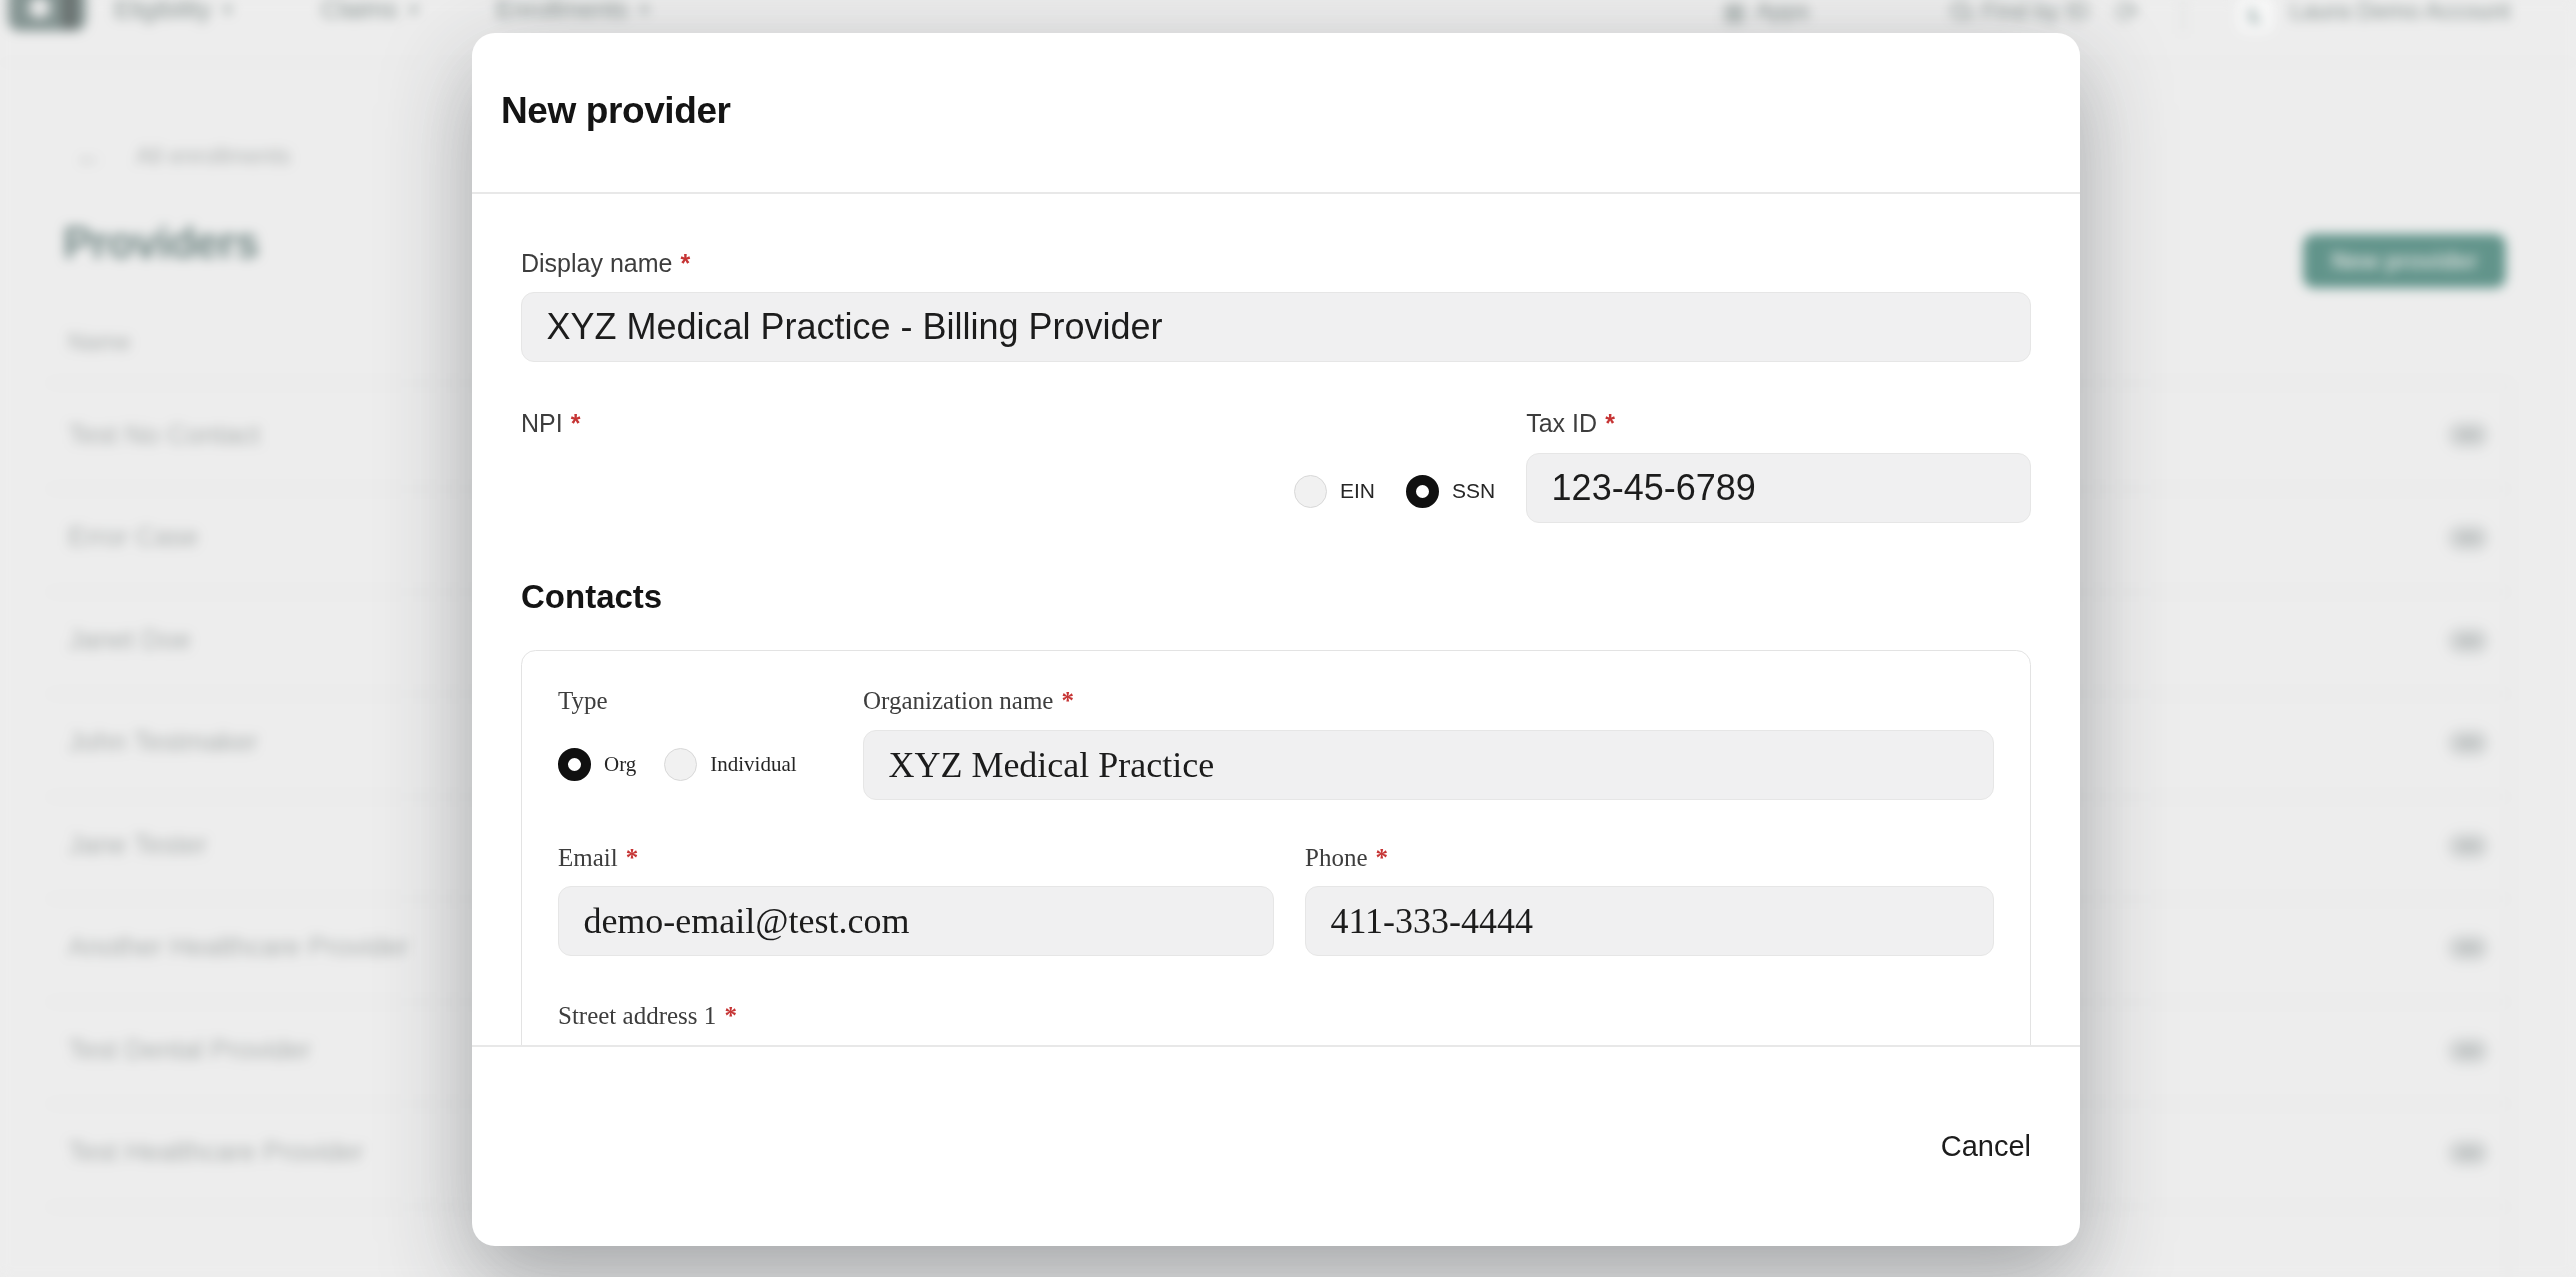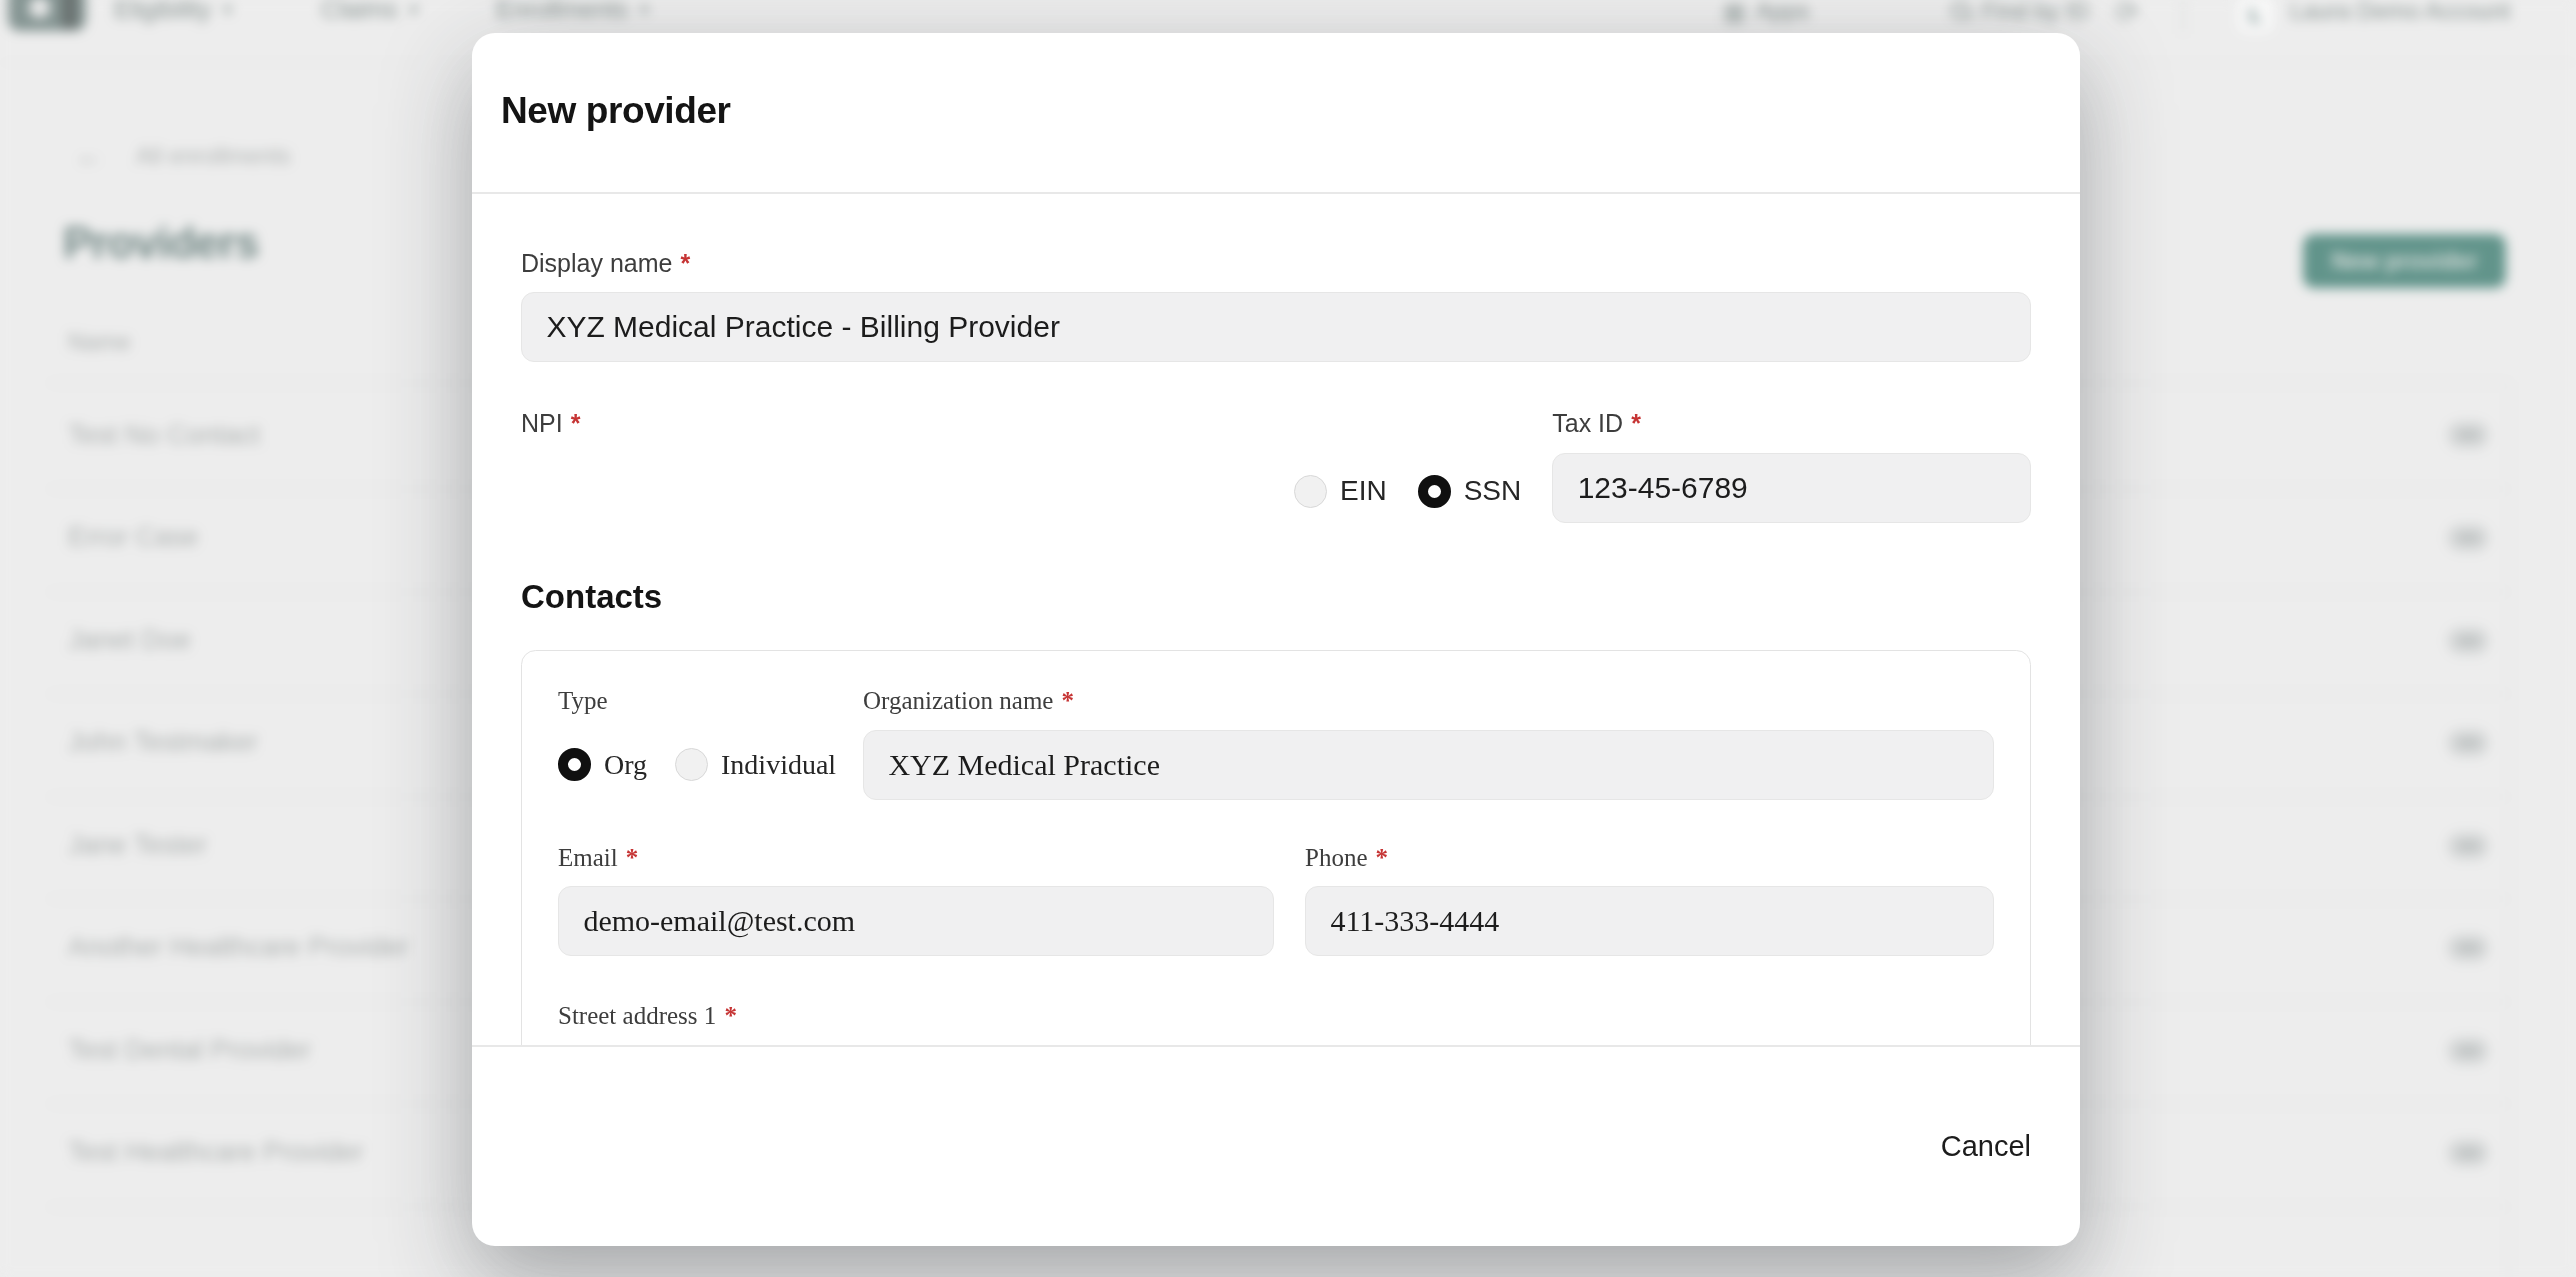--- a/index.html
+++ b/index.html
@@ -59,32 +59,32 @@
     background:#ffffff; border-radius:23px; box-shadow:0 33px 90px rgba(40,45,50,0.38);
     display:flex; flex-direction:column; overflow:hidden; }
   .modal-header { height:159px; padding:57px 49px 0 29px; flex:0 0 auto; }
   .modal-title { font-size:37px; font-weight:700; color:#141414; letter-spacing:-0.4px; }
   .hdivider { height:1.6px; background:#e8e8e8; flex:0 0 auto; }
   .modal-body { flex:1 1 auto; padding:55px 49px 0 49px; overflow:hidden; }
 
   .field-label { display:flex; gap:8.1px; font-size:25px; color:#3d3d3d; margin-bottom:14.6px; }
   .req { color:#c63434; font-weight:700; }
   .text-input { display:block; width:100%; height:70px; background:#f0f0f1;
-    border:1.6px solid #e6e6e6; border-radius:13px; padding:0 24.4px; font-size:30px; color:#1c1c1c;
+    border:1.6px solid #e6e6e6; border-radius:13px; padding:0 24.4px; font-size:36px; color:#1c1c1c;
     font-family:inherit; outline:none; }
 
   .row-npi { display:flex; margin-top:47px; align-items:flex-start; }
   .npi-col { width:742px; flex:0 0 auto; }
   .radio-group { flex:0 0 auto; display:flex; align-items:center; gap:31px;
     margin:47px 31px 0 31px; height:70px; }
   .radio-opt { display:flex; align-items:center; gap:13px; }
   .radio { width:33px; height:33px; border-radius:50%; background:#f1f1f1;
     border:1.6px solid #d8d8d8; flex:0 0 auto; }
   .radio.radio-on { background:#ffffff; border:10.6px solid #101010; }
-  .radio-label { font-size:28px; color:#262626; }
+  .radio-label { font-size:21px; color:#262626; }
   .tax-col { flex:1 1 auto; }
 
   .section-heading { margin-top:52px; font-size:33px; font-weight:700; color:#141414; }
 
   .contact-card { margin-top:34px; border:1.6px solid #e3e3e3; border-radius:14.6px;
     padding:36px 36px 36px 36px; height:456px; }
   .card-row { display:flex; align-items:flex-start;font-family:Liberation Serif, serif; }
   .type-col { width:305px; flex:0 0 auto; }
   .org-col { flex:1 1 auto; }
   .type-radio-row { display:flex; align-items:center; gap:28px; height:70px; }

